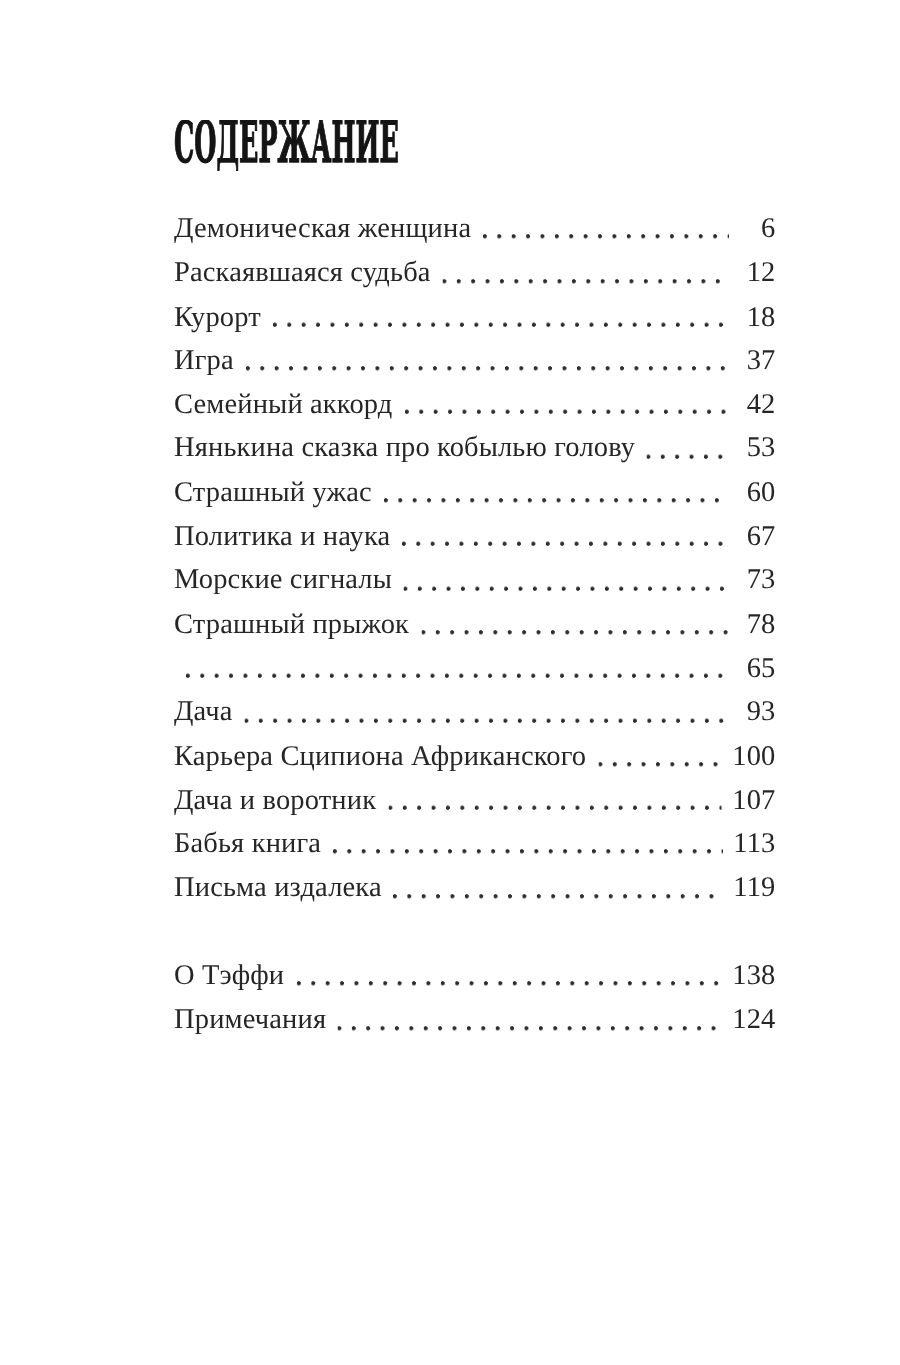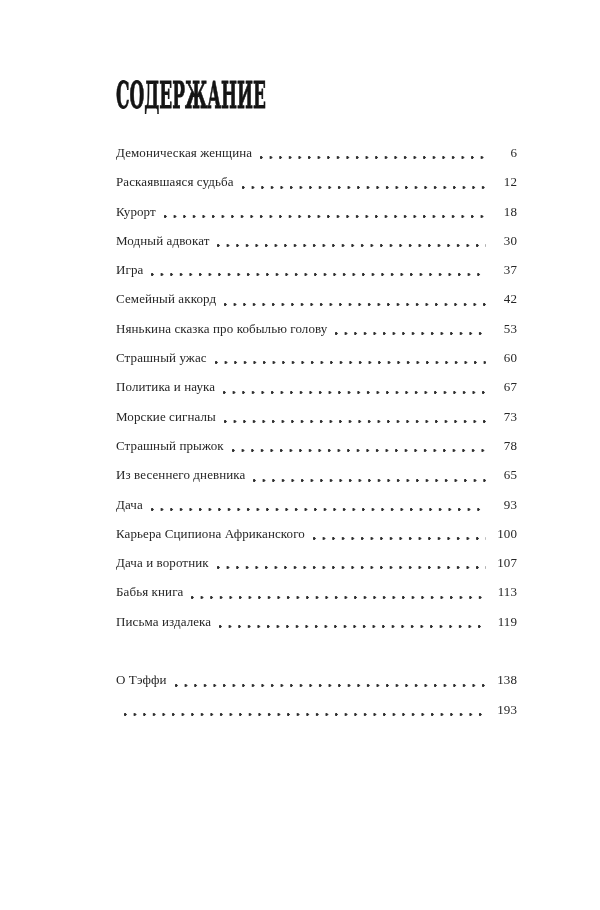--- a/index.html
+++ b/index.html
@@ -20,21 +20,21 @@
     width: 401px;
     margin-left: 14px;
   }
   .title-wrap { height: 34px; }
   .toc { margin-top: 24px; }
   .toc-row {
     display: flex;
     align-items: baseline;
     height: 29.3px;
     line-height: 29.3px;
-    font-size: 13px;
+    font-size: 19px;
     color: #262626;
     letter-spacing: 0.1px;
   }
   .toc-title { white-space: nowrap; }
   .toc-dots {
     flex: 1 1 auto;
     align-self: flex-end;
     height: 3px;
     margin: 0 7px 8px 8px;
     background-image: radial-gradient(circle at 1.2px 1.5px, #2d2d2d 1.15px, rgba(0,0,0,0) 1.6px);
@@ -72,25 +72,20 @@
         <span class="toc-title">Раскаявшаяся судьба</span>
         <span class="toc-dots"></span>
         <span class="toc-page">12</span>
       </div>
       <div class="toc-row">
         <span class="toc-title">Курорт</span>
         <span class="toc-dots"></span>
         <span class="toc-page">18</span>
       </div>
       <div class="toc-row">
-        <span class="toc-title">Модный адвокат</span>
-        <span class="toc-dots"></span>
-        <span class="toc-page">30</span>
-      </div>
-      <div class="toc-row">
         <span class="toc-title">Игра</span>
         <span class="toc-dots"></span>
         <span class="toc-page">37</span>
       </div>
       <div class="toc-row">
         <span class="toc-title">Семейный аккорд</span>
         <span class="toc-dots"></span>
         <span class="toc-page">42</span>
       </div>
       <div class="toc-row">
@@ -112,21 +107,20 @@
         <span class="toc-title">Морские сигналы</span>
         <span class="toc-dots"></span>
         <span class="toc-page">73</span>
       </div>
       <div class="toc-row">
         <span class="toc-title">Страшный прыжок</span>
         <span class="toc-dots"></span>
         <span class="toc-page">78</span>
       </div>
       <div class="toc-row">
-        <span class="toc-title">Из весеннего дневника</span>
         <span class="toc-dots"></span>
         <span class="toc-page">65</span>
       </div>
       <div class="toc-row">
         <span class="toc-title">Дача</span>
         <span class="toc-dots"></span>
         <span class="toc-page">93</span>
       </div>
       <div class="toc-row">
         <span class="toc-title">Карьера Сципиона Африканского</span>
@@ -150,19 +144,20 @@
       </div>
     </div>
 
     <div class="appendix">
       <div class="toc-row">
         <span class="toc-title">О Тэффи</span>
         <span class="toc-dots"></span>
         <span class="toc-page">138</span>
       </div>
       <div class="toc-row">
+        <span class="toc-title">Примечания</span>
         <span class="toc-dots"></span>
-        <span class="toc-page">193</span>
+        <span class="toc-page">124</span>
       </div>
     </div>
 
   </div>
 </div>
 
 </body></html>

